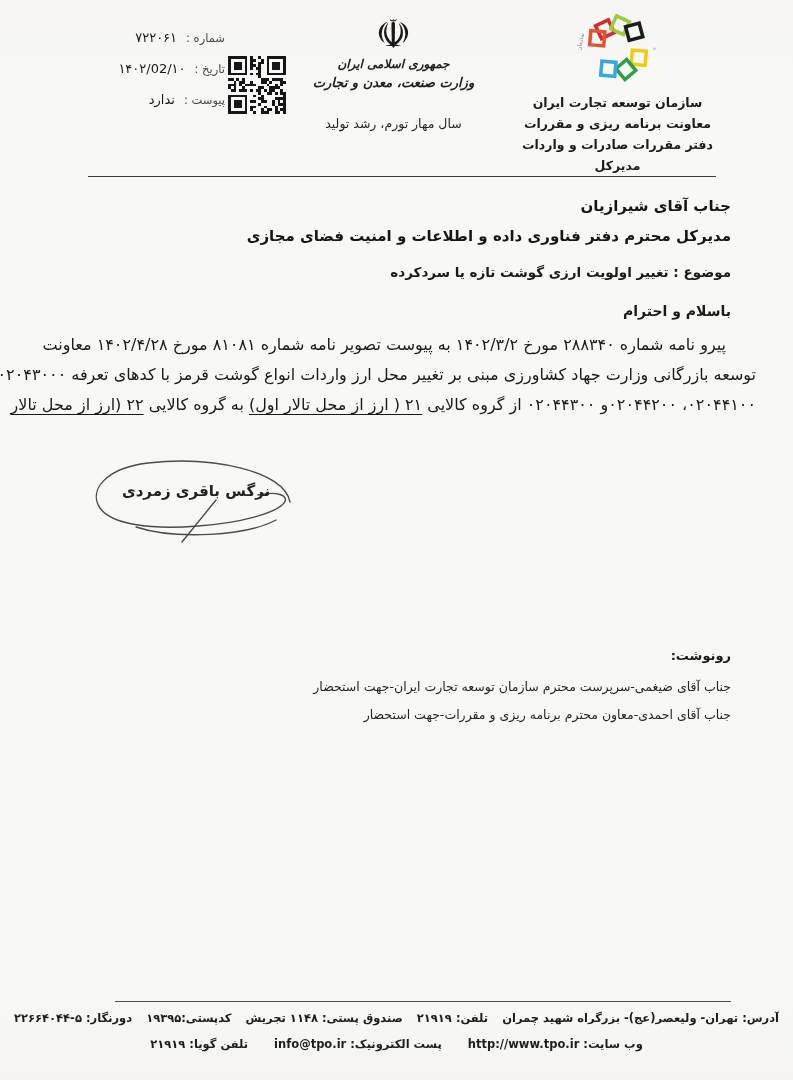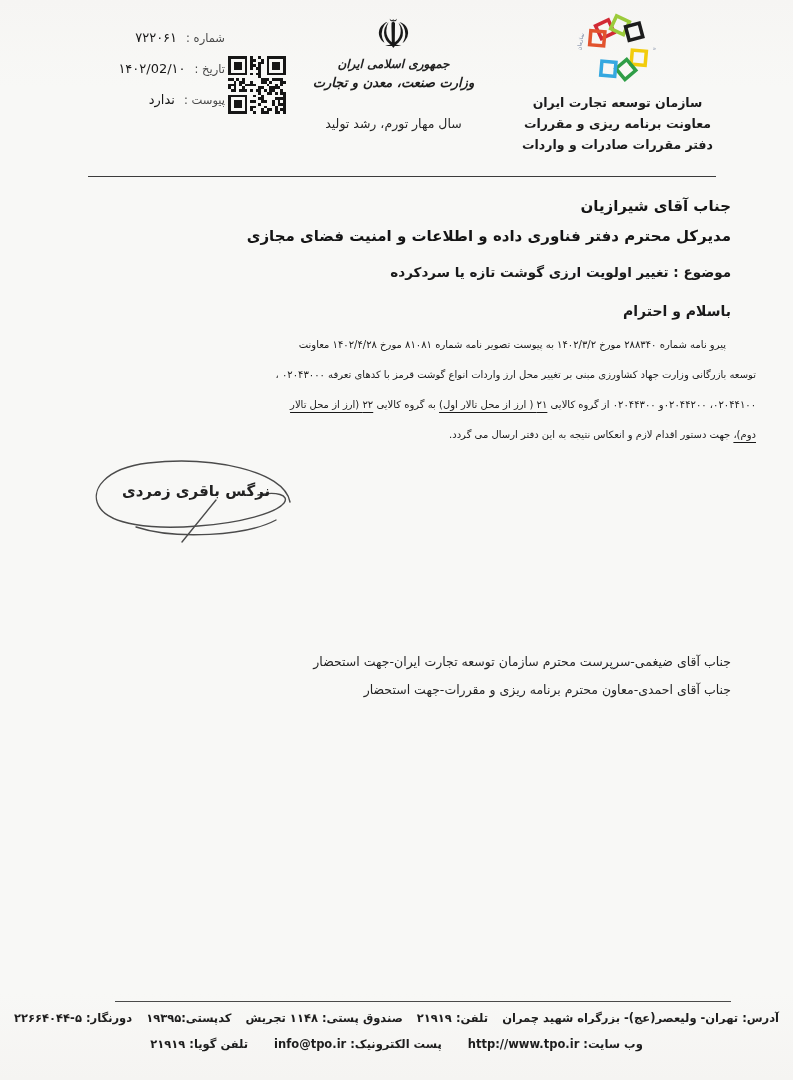--- a/index.html
+++ b/index.html
@@ -37,21 +37,21 @@
 
   
   .recipient { right:62px; top:191px; text-align:right; }
   .recipient-line1 { font-size:15px; font-weight:bold; line-height:30px; color:#151515; }
   .recipient-line2 { font-size:15px; font-weight:bold; line-height:30px; color:#151515; }
   .subject { right:62px; top:264px; font-size:13.5px; font-weight:bold; color:#1a1a1a; }
   .salutation { right:62px; top:303px; font-size:14px; font-weight:bold; color:#1a1a1a; }
 
   
   .body-par { left:37px; top:330px; width:719px; }
-  .body-line { direction:rtl; text-align:right; font-size:10px; line-height:30px; color:#191919; white-space:nowrap; }
+  .body-line { direction:rtl; text-align:right; font-size:16px; line-height:30px; color:#191919; white-space:nowrap; }
   .body-line.indent { padding-right:30px; }
   .u { text-decoration:underline; text-underline-offset:4px; text-decoration-thickness:1px; }
 
   
   .sig { left:78px; top:450px; width:230px; height:110px; }
   .sig svg { position:absolute; left:0; top:0; width:230px; height:110px; }
   .sig-name { position:absolute; left:28px; top:32px; width:180px; text-align:center;
               font-size:15px; font-weight:bold; color:#222; }
 
   
@@ -241,49 +241,50 @@
           <rect x="65.5640024629529" y="52.98807480525819" width="16" height="16" fill="none" stroke="#f2cc0c" stroke-width="4" transform="rotate(5 73.5640024629529 60.98807480525819)"></rect>
           <rect x="50.89252372646739" y="66.43200814043362" width="16" height="16" fill="none" stroke="#2f9e47" stroke-width="4" transform="rotate(-40 58.89252372646739 74.43200814043362)"></rect>
           <rect x="31.01192519474182" y="65.5640024629529" width="16" height="16" fill="none" stroke="#35a8e0" stroke-width="4" transform="rotate(-85 39.01192519474182 73.5640024629529)"></rect>
         </g>
       <text font-size="6" class="logo-fa-text" fill="#6b7a99"><textPath href="#arcTop" startOffset="14%">سازمان توسعه تجارت ایران</textPath></text>
       <text font-size="4.6" class="logo-en-text" fill="#6b7a99"><textPath href="#arcBottom" startOffset="2%">Trade Promotion Organization of Iran</textPath></text>
     </svg>
     <div class="org-line">سازمان توسعه تجارت ایران</div>
     <div class="org-line">معاونت برنامه ریزی و مقررات</div>
     <div class="org-line">دفتر مقررات صادرات و واردات</div>
+    <div class="org-line">مدیرکل</div>
   </div>
 
   <div class="abs head-rule"></div>
 
   <div class="abs recipient">
     <div class="recipient-line1">جناب آقای شیرازیان</div>
     <div class="recipient-line2">مدیرکل محترم دفتر فناوری داده و اطلاعات و امنیت فضای مجازی</div>
   </div>
 
   <div class="abs subject">موضوع : تغییر اولویت ارزی گوشت تازه یا سردکرده</div>
   <div class="abs salutation">باسلام و احترام</div>
 
   <div class="abs body-par">
       <div class="body-line indent"><span>پیرو نامه شماره ۲۸۸۳۴۰ مورخ ۱۴۰۲/۳/۲  به پیوست تصویر نامه شماره ۸۱۰۸۱ مورخ ۱۴۰۲/۴/۲۸ معاونت</span></div>
       <div class="body-line"><span>توسعه بازرگانی وزارت جهاد کشاورزی مبنی بر تغییر محل ارز واردات انواع گوشت قرمز با کدهای  تعرفه ۰۲۰۴۳۰۰۰ ،</span></div>
       <div class="body-line"><span>۰۲۰۴۴۱۰۰، ۰۲۰۴۴۲۰۰و ۰۲۰۴۴۳۰۰ از گروه کالایی </span><span class="u">۲۱ ( ارز از محل تالار اول)</span><span> به گروه کالایی </span><span class="u">۲۲ (ارز از محل تالار</span></div>
-      <div class="body-line"><span class="u">دوم)،</span><span> جهت دستور اقدام لازم و انعکاس نتیجه به این دفتر ارسال می گردد.</span></div>
     </div>
 
   <div class="abs sig">
     <svg viewBox="0 0 230 110" fill="none" stroke="#4b4b4b" stroke-width="1.4" stroke-linecap="round">
       <path d="M212,52 C206,20 132,6 70,13 C28,18 10,40 22,58 C33,74 72,80 120,76 C163,73 198,63 206,53 C212,45 198,41 180,45"></path>
       <path d="M58,77 C98,90 168,86 198,70"></path>
       <path d="M104,92 L138,50"></path>
     </svg>
     <div class="sig-name">نرگس باقری زمردی</div>
   </div>
 
   <div class="abs cc">
+    <div class="cc-title">رونوشت:</div>
     <div>
         <div class="cc-item">جناب آقای ضیغمی-سرپرست محترم سازمان توسعه تجارت ایران-جهت استحضار</div>
         <div class="cc-item">جناب آقای احمدی-معاون محترم برنامه ریزی و مقررات-جهت استحضار</div>
       </div>
   </div>
 
   <div class="abs foot-rule"></div>
   <div class="abs footer-line footer-line-1">
       <span class="f-item">آدرس: تهران- ولیعصر(عج)- بزرگراه شهید چمران</span>
       <span class="f-item">تلفن: ۲۱۹۱۹</span>

